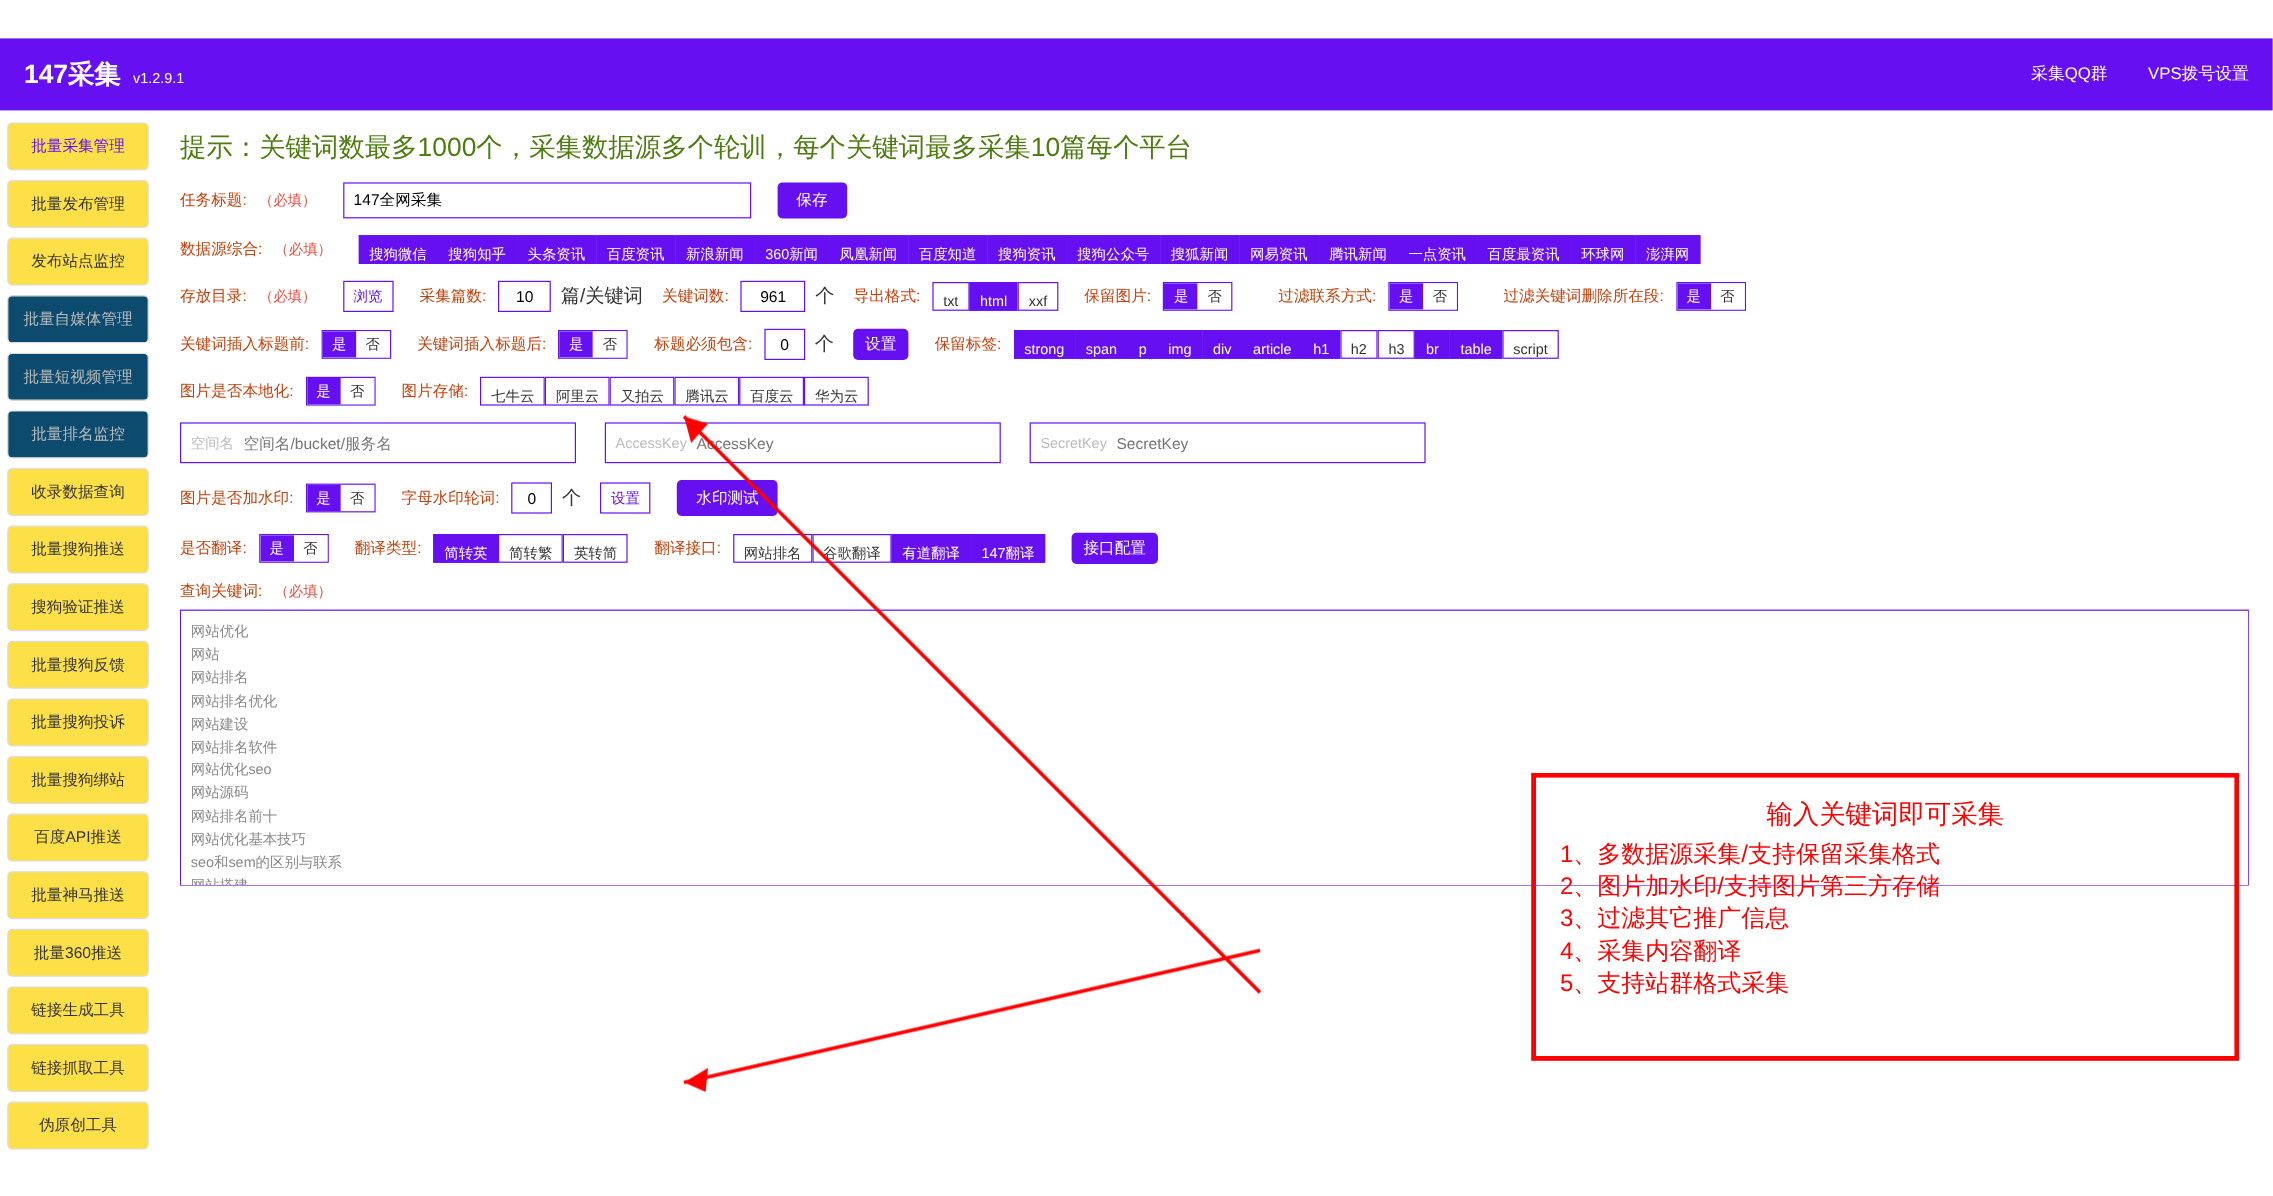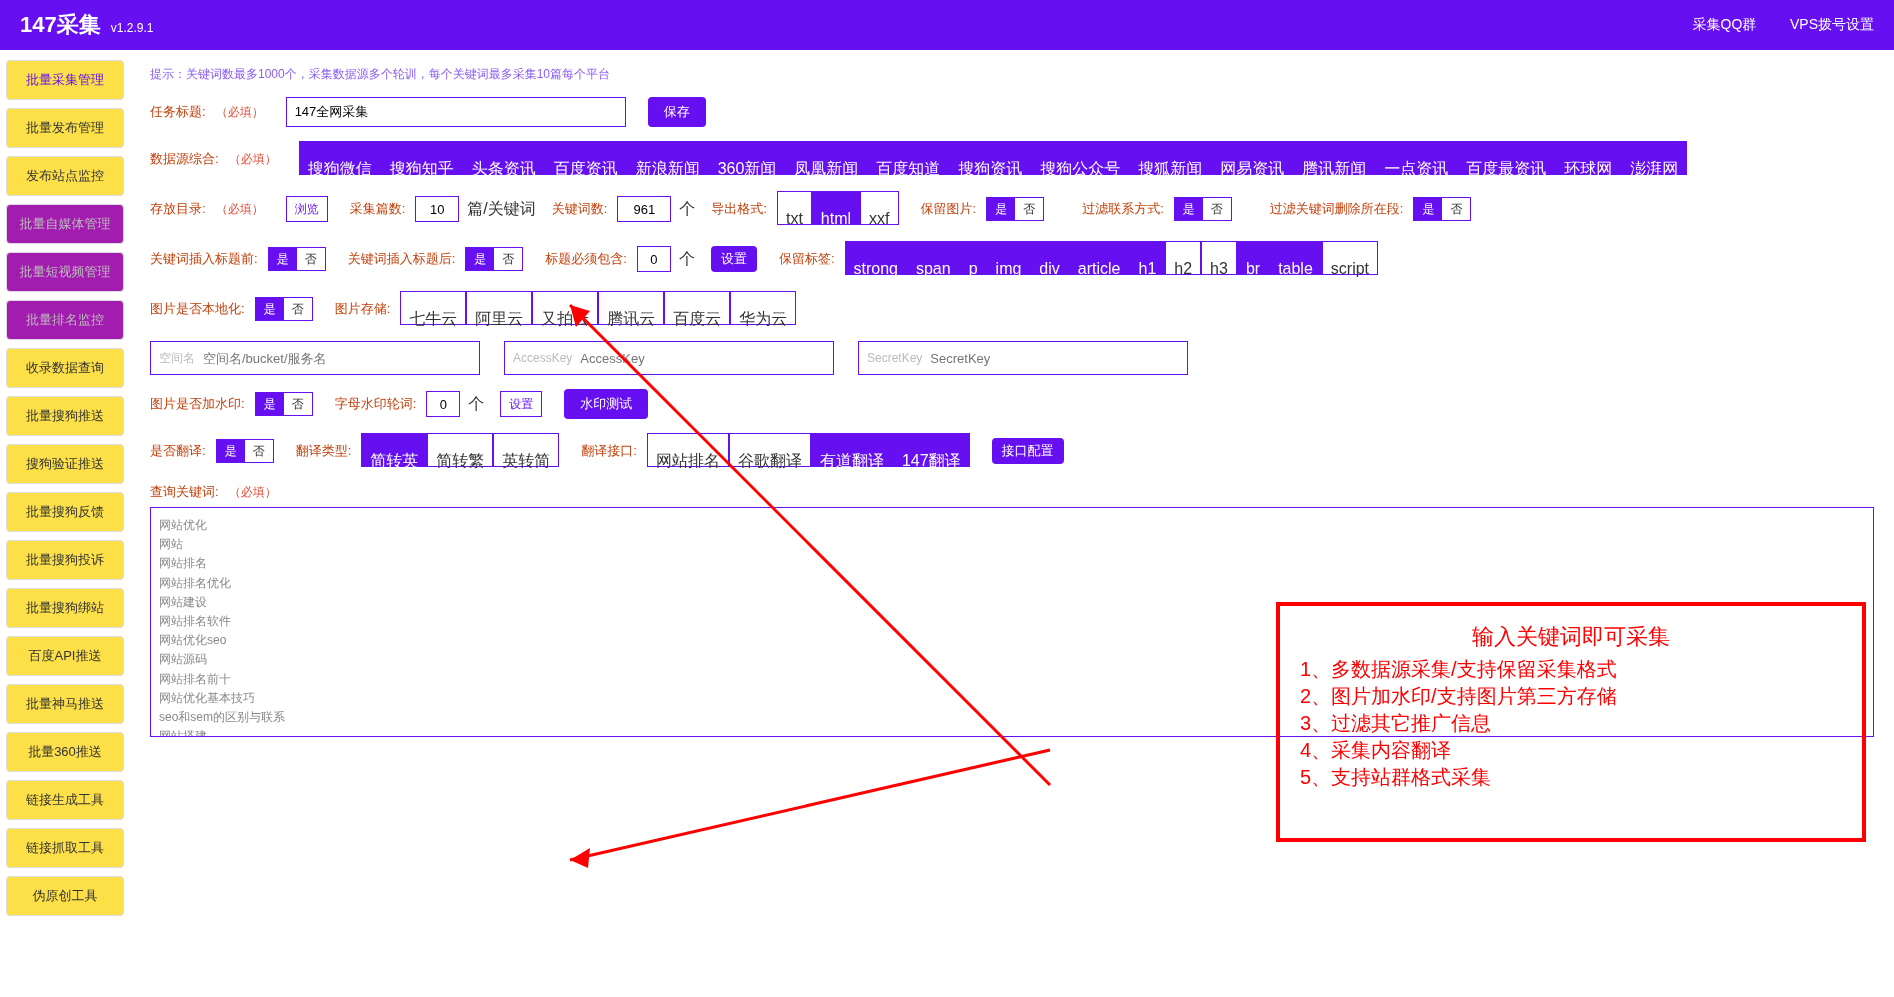--- a/index.html
+++ b/index.html
@@ -1,36 +1,36 @@
 <!DOCTYPE html>
 <html><head>
 <meta charset="utf-8">
 <style>
 * { margin: 0; padding: 0; box-sizing: border-box; font-family: "Microsoft YaHei", Arial, sans-serif; }
 body { background: #fff; font-size: 13px; color: #333; width: 1894px; }
-.header { background: #6610f2; color: #fff; height: 50px; display: flex; align-items: center; padding: 0 20px; justify-content: space-between; }
+.header { background: #6610f2; color: #fff; height: 60px; display: flex; align-items: center; padding: 0 20px; justify-content: space-between; margin-top: 32px; }
 .header .brand { font-size: 22px; font-weight: bold; }
 .header .brand small { font-size: 12px; font-weight: normal; margin-left: 4px; }
 .header .right a { color: #fff; text-decoration: none; margin-left: 30px; font-size: 14px; }
 .container { display: flex; }
 .sidebar { width: 130px; padding: 10px 6px; display: flex; flex-direction: column; gap: 8px; }
 .side-btn { border: 1px solid #ddd; background: #fde047; padding: 10px 4px; font-size: 13px; color: #333; border-radius: 4px; cursor: pointer; text-align: center; }
 .side-btn.active { color: #6610f2; }
-.side-btn.disabled { color: #bbb; background: #a21caf; }
+.side-btn.disabled { color: #bbb; background: #0c4a6e; }
 .main { flex: 1; padding: 16px 20px; position: relative; }
-.tip { font-size: 12px; color: #8b5cf6; margin-bottom: 14px; }
+.tip { font-size: 22px; color: #4d7c0f; margin-bottom: 14px; }
 .row { display: flex; align-items: center; margin-bottom: 14px; flex-wrap: wrap; gap: 6px; }
 .lbl { font-size: 13px; color: #c2410c; margin-right: 4px; }
 .req { color: #e74c3c; font-size: 12px; }
 input.txt { border: 1px solid #6610f2; height: 30px; padding: 0 8px; font-size: 13px; outline: none; }
 input.num { border: 1px solid #6610f2; height: 26px; width: 44px; text-align: center; font-size: 13px; outline: none; }
 .btn-primary { background: #6610f2; color: #fff; border: none; height: 30px; padding: 0 16px; font-size: 13px; border-radius: 4px; cursor: pointer; }
 .btn-sm { height: 26px; padding: 0 10px; }
 .btn-outline { background: #fff; color: #6610f2; border: 1px solid #6610f2; height: 26px; padding: 0 8px; font-size: 12px; cursor: pointer; }
-.tag { display: inline-block; border: 1px solid #6610f2; height: 24px; line-height: 22px; padding: 16px 8px; font-size: 16px; cursor: pointer; background: #fff; color: #333; }
+.tag { display: inline-block; border: 1px solid #6610f2; height: 24px; line-height: 22px; padding: 4px 8px; font-size: 12px; cursor: pointer; background: #fff; color: #333; }
 .tag.sel { background: #6610f2; color: #fff; }
 .toggle { display: inline-flex; border: 1px solid #6610f2; height: 24px; overflow: hidden; }
 .toggle span { width: 28px; text-align: center; line-height: 22px; font-size: 12px; cursor: pointer; background: #fff; }
 .toggle span.on { background: #6610f2; color: #fff; }
 .unit { font-size: 16px; color: #333; margin-left: 2px; margin-right: 10px; }
 .inp-group { border: 1px solid #6610f2; height: 34px; display: flex; align-items: center; padding: 0 8px; width: 330px; }
 .inp-group .pre { color: #bbb; font-size: 12px; margin-right: 8px; }
 .inp-group input { border: none; outline: none; flex: 1; font-size: 13px; }
 textarea.kw { width: 100%; height: 230px; border: 1px solid #6610f2; padding: 8px; font-size: 12px; color: #888; line-height: 1.6; outline: none; resize: none; }
 .overlay { position: absolute; border: 4px solid #ff0000; right: 28px; top: 552px; width: 590px; height: 240px; padding: 16px 20px; font-size: 20px; color: #ff0000; background: transparent; text-align: left; }

